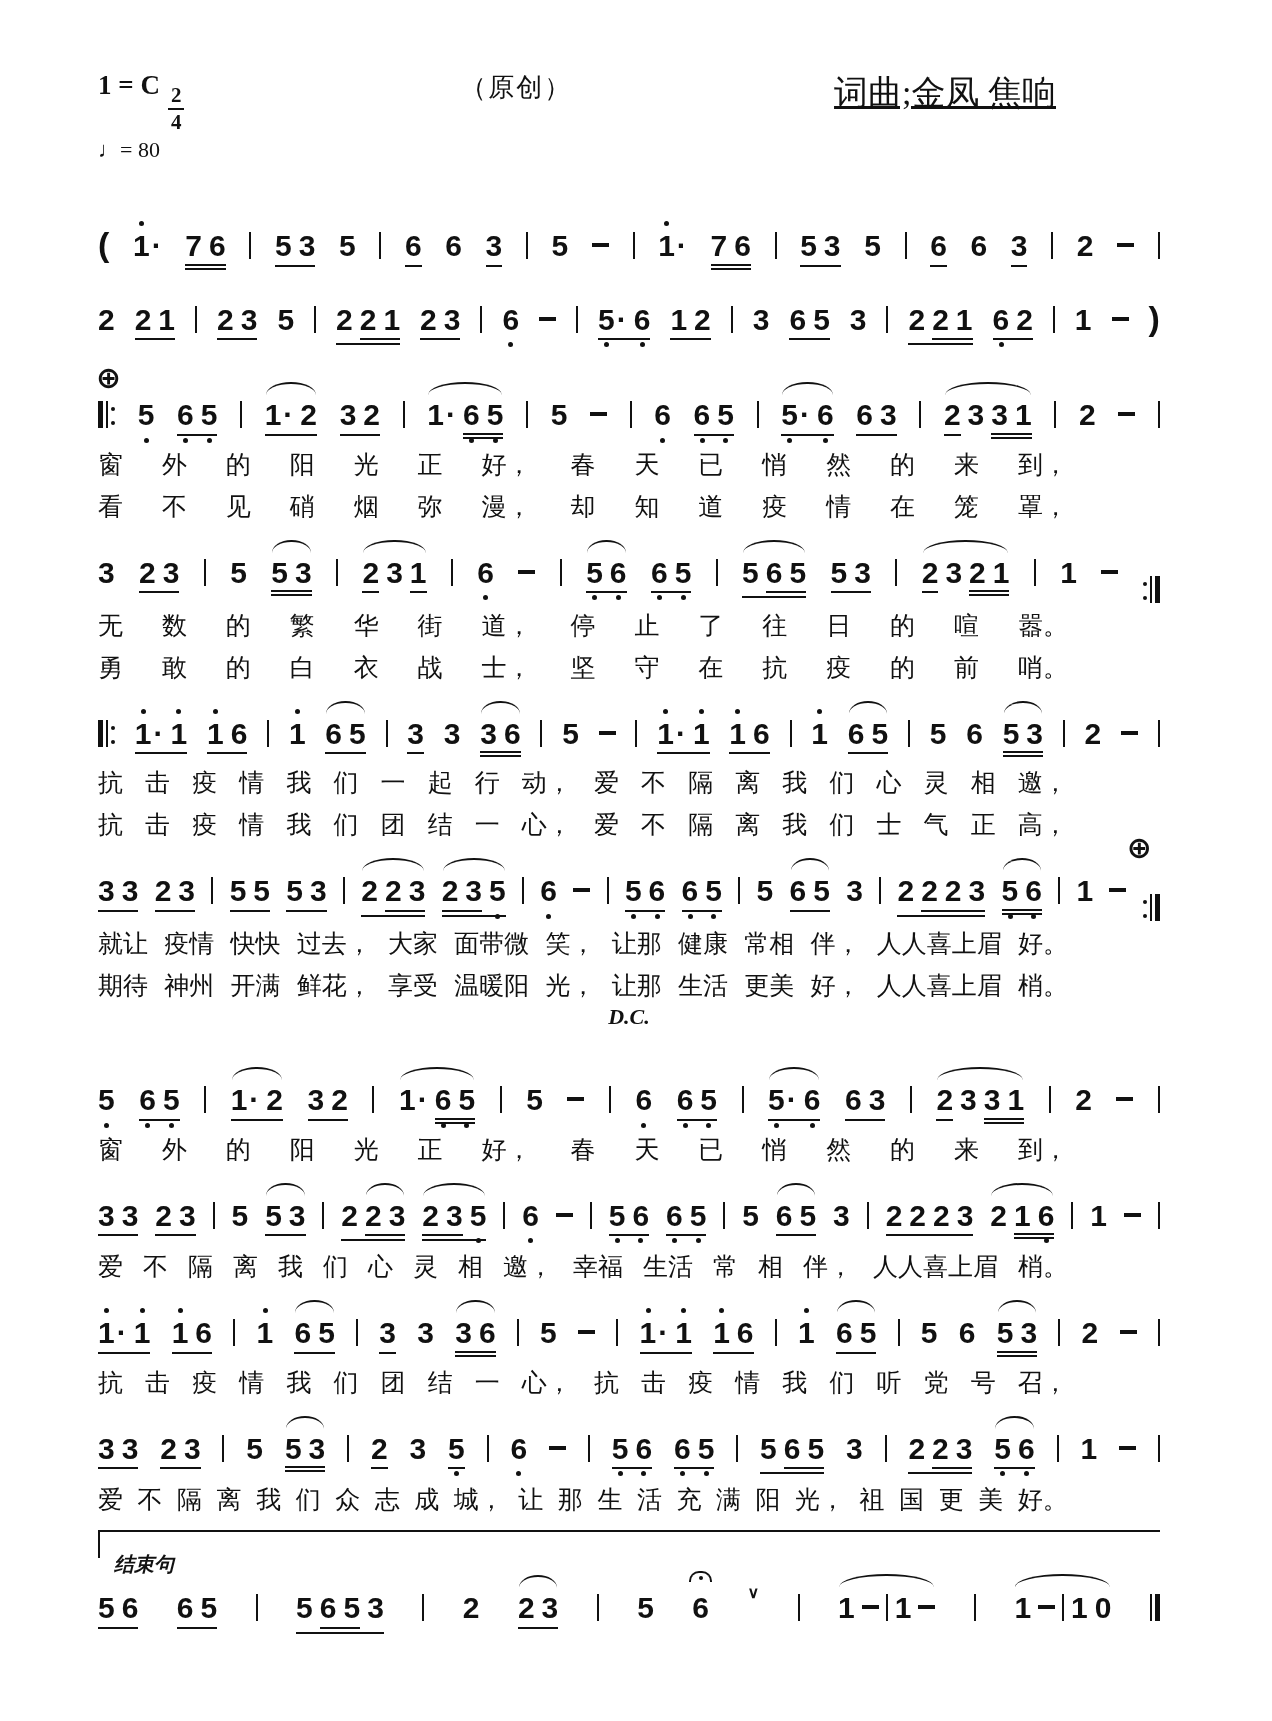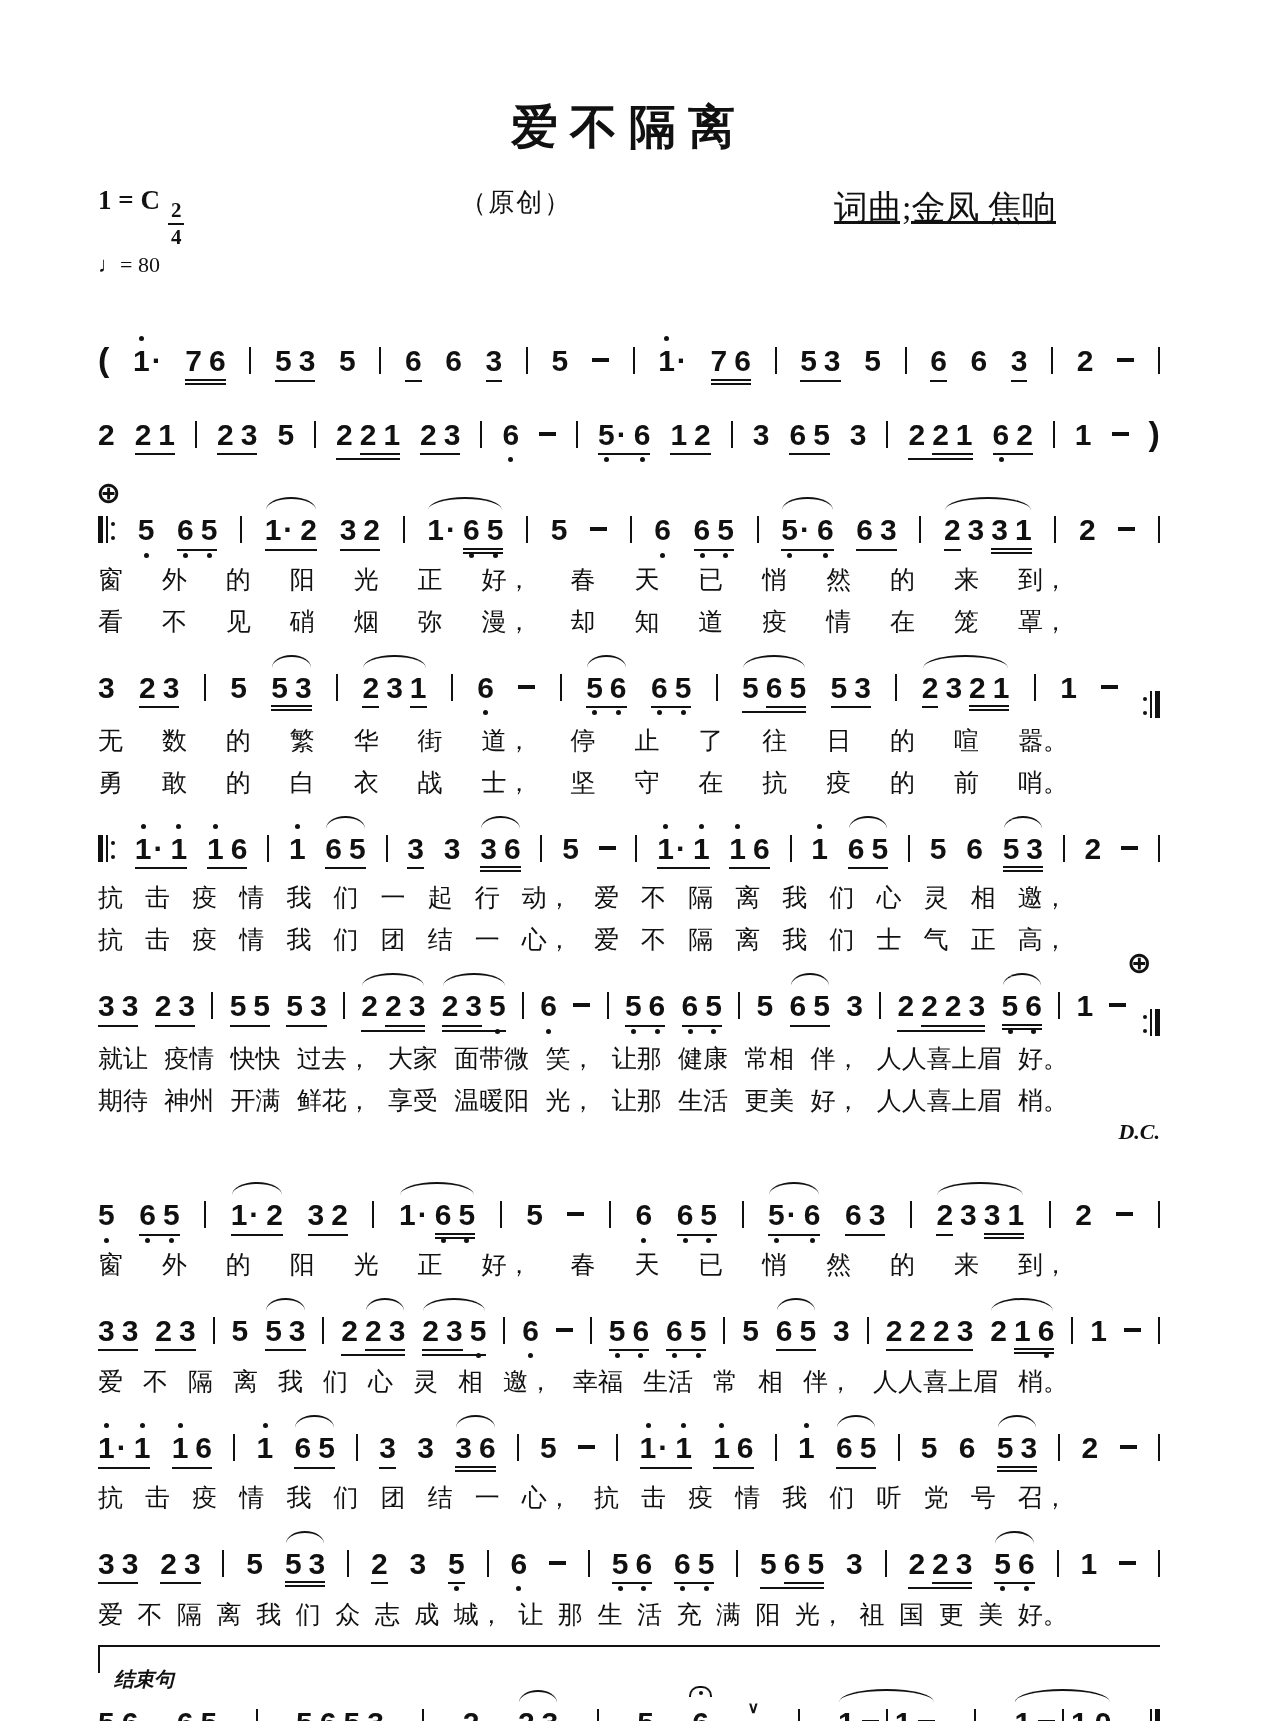--- a/index.html
+++ b/index.html
@@ -49,32 +49,31 @@
   .dash{display:inline-block;width:17px;height:4px;background:#111;transform:translateY(-9px);}
   .paren{font-size:34px;font-weight:700;}
   .breath{font-size:16px;font-weight:700;transform:translateY(-20px);font-family:"Liberation Sans",sans-serif;}
   .ferm{position:absolute;top:-21px;left:-3px;width:19px;height:9px;border:2px solid #111;
         border-bottom:none;border-radius:10px 10px 0 0;}
   .ferm::after{content:"";position:absolute;left:50%;top:3px;width:4px;height:4px;
         margin-left:-2px;border-radius:50%;background:#111;}
   .segno{position:absolute;font-size:30px;font-weight:700;line-height:1;font-family:"DejaVu Sans",sans-serif;}
   .segno-pre{left:-2px;top:-16px;}
   .segno-end{right:8px;top:-22px;}
-  .dc{text-align:right;font-style:italic;font-weight:700;font-size:22px;margin-top:2px;
+  .dc{text-align:center;font-style:italic;font-weight:700;font-size:22px;margin-top:2px;
       font-family:"Liberation Serif",serif;}
   .bracket{border-top:2px solid #111;position:relative;margin-bottom:-6px;}
   .bracket::before{content:"";position:absolute;left:0;top:0;width:2px;height:26px;background:#111;}
   .bracket-label{display:inline-block;font-style:italic;font-weight:700;font-size:20px;
       padding:19px 0 0 16px;}
 </style>
 </head>
 <body>
 
 <div class="sheet">
-  <div class="title">爱不隔离</div>
 
   <div class="subrow">
     <div class="keyblock">
       <span>1 = C</span><span class="meter">
           <span class="num">2</span>
           <span class="den">4</span>
         </span>
       <div class="tempo"><span>♩</span><span>= 80</span></div>
     </div>
     <div class="subtitle">（原创）</div>

